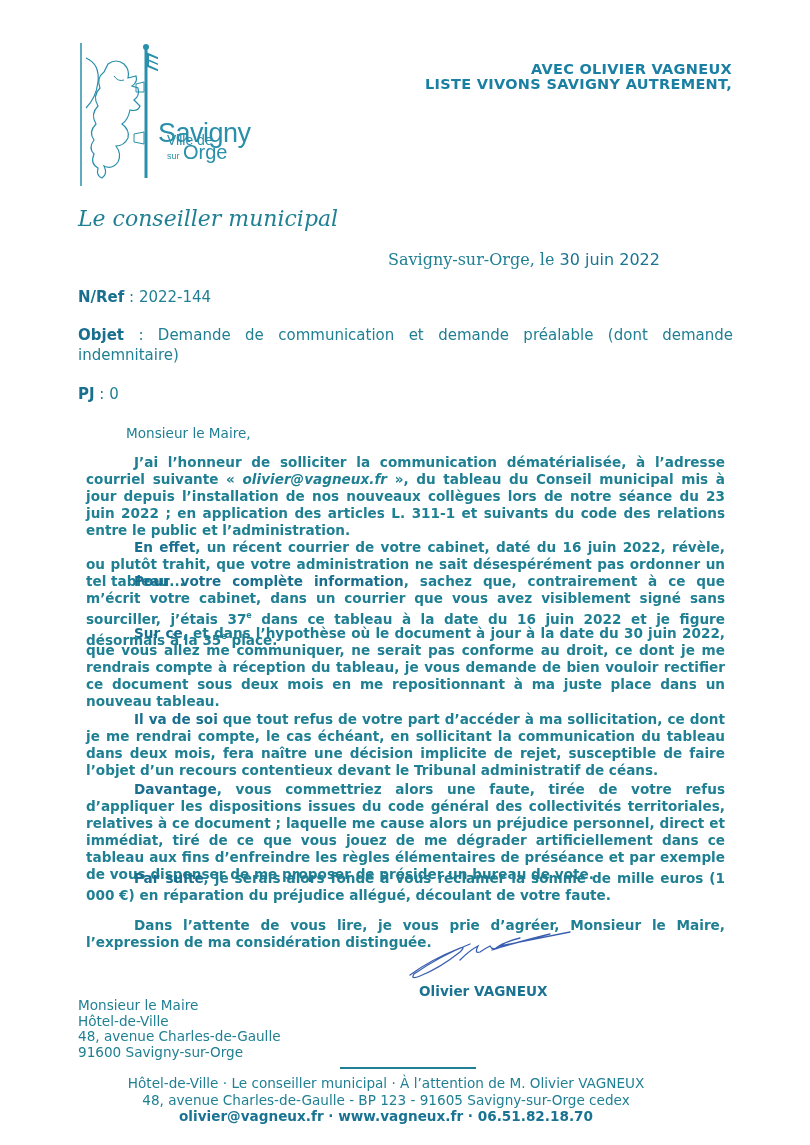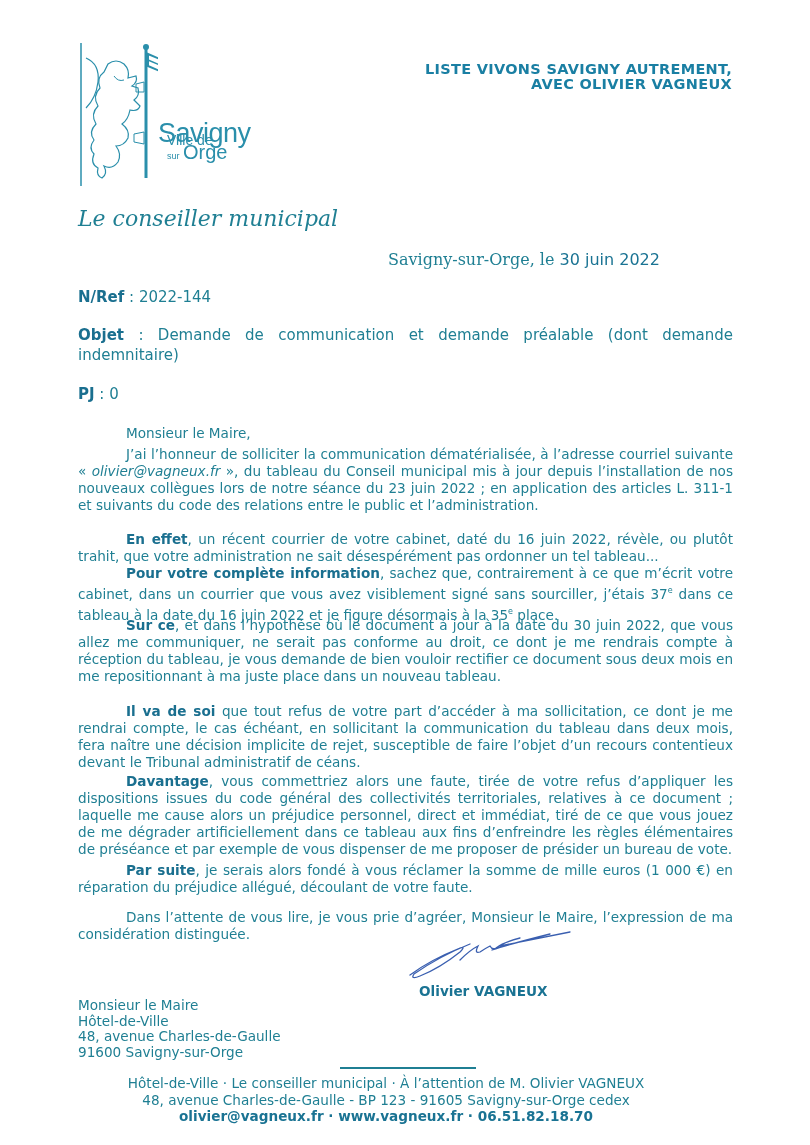--- a/index.html
+++ b/index.html
@@ -34,21 +34,21 @@
   .meta b { color: #1a6f8f; }
   .ref { top: 288px; }
   .objet { top: 325px; width: 655px; text-align: justify; line-height: 20px; }
   .pj { top: 385px; }
 
   .body-text {
     position: absolute; left: 78px; width: 655px; font-size: 13.6px; line-height: 17px;
     color: #1f7f93; text-align: justify;
   }
   .body-text b { color: #1a6f8f; }
-  .p { margin: 0; text-indent: 48px; }
+  .p { margin: 8px; text-indent: 48px; font-weight: bold; }
   .greeting { position: absolute; left: 126px; top: 413px; font-size: 13.6px; color: #1f7f93; margin-top: 12px; }
   sup { font-size: 8px; }
 
   .sig { position: absolute; left: 400px; top: 920px; width: 200px; height: 60px; }
   .signer { position: absolute; left: 419px; top: 983px; font-weight: bold; font-size: 13.6px; color: #1a7393; }
 
   .addressee { position: absolute; left: 78px; top: 998px; font-size: 13.6px; line-height: 15.5px; color: #1f7f93; }
 
   .footer-rule { position: absolute; left: 340px; top: 1067px; width: 136px; height: 2px; background: #1f7f93; }
   .footer { position: absolute; left: 0; width: 772px; top: 1075px; text-align: center; font-size: 13.6px; line-height: 16.5px; color: #1f7f93; }
@@ -76,22 +76,22 @@
   </svg>
   <div class="logo-text">
     <span class="ville">Ville de</span>
     <span class="savigny">Savigny</span>
     <span class="sur">sur</span>
     <span class="orge">Orge</span>
   </div>
 </div>
 
 <div class="list-title">
+  <div>AVEC OLIVIER VAGNEUX</div>
   <div>LISTE VIVONS SAVIGNY AUTREMENT,</div>
-  <div>AVEC OLIVIER VAGNEUX</div>
 </div>
 
 <div class="role">Le conseiller municipal</div>
 
 <div class="dateline">
   <span class="place">Savigny-sur-Orge, le</span>
   <span class="date">30 juin 2022</span>
 </div>
 
 <div class="meta ref">

